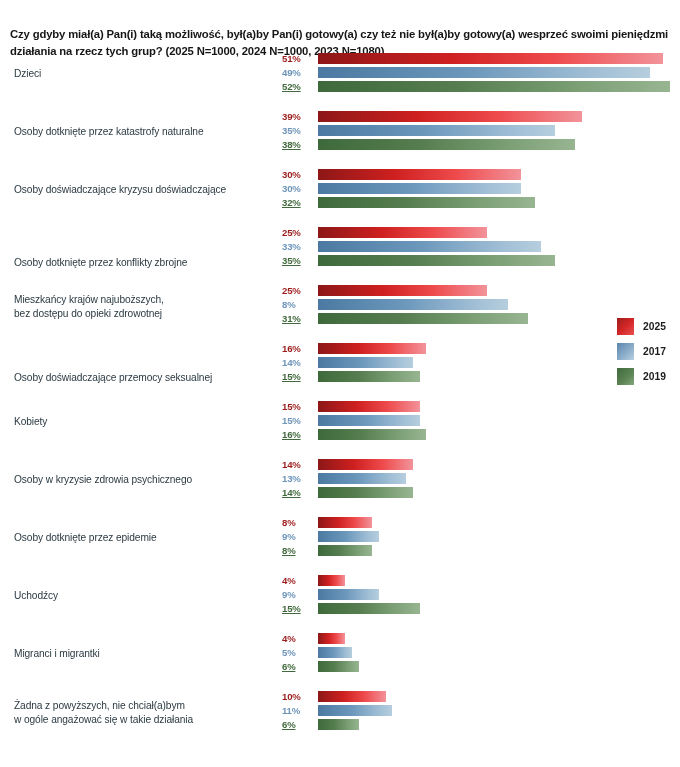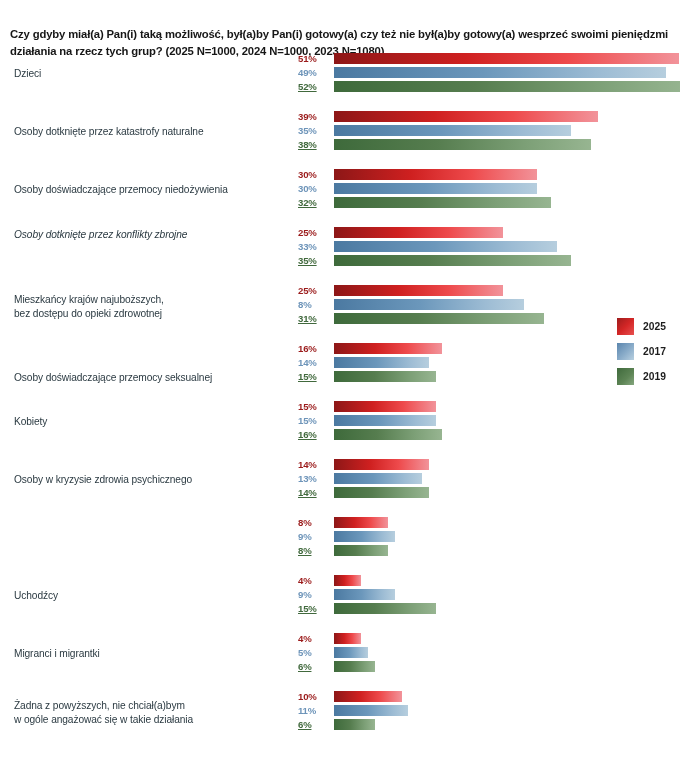--- a/index.html
+++ b/index.html
@@ -33,21 +33,21 @@
   .cat-label{
     position:absolute;
     left:14px; top:0; width:262px;
     font-size:10.2px;
     line-height:13.5px;
     color:#2b3a42;
     letter-spacing:-0.1px;
   }
   .bars{
     position:absolute;
-    left:16px; top:0; width:612px; height:47px;
+    left:0; top:0; width:612px; height:47px;
   }
   .barrow{
     position:absolute;
     left:0; height:13px;
   }
   .val{
     position:absolute;
     left:282px; top:0;
     width:32px;
     text-align:left;
@@ -133,39 +133,39 @@
           <div class="bar" style="width: 236.95px;"></div>
         </div>
         <div class="barrow y2023" style="top: 28px;">
           <span class="val">38%</span>
           <div class="bar" style="width: 257.26px;"></div>
         </div>
       </div>
     </div>
     <div class="group" style="top: 116px;">
       <div class="cat-label" style="top: 15px;">
-        <div>Osoby doświadczające przemocy niedożywienia</div>
+        <div>Osoby doświadczające kryzysu doświadczające</div>
       </div>
       <div class="bars">
         <div class="barrow y2025" style="top: 0px;">
           <span class="val">30%</span>
           <div class="bar" style="width: 203.1px;"></div>
         </div>
         <div class="barrow y2024" style="top: 14px;">
           <span class="val">30%</span>
           <div class="bar" style="width: 203.1px;"></div>
         </div>
         <div class="barrow y2023" style="top: 28px;">
           <span class="val">32%</span>
           <div class="bar" style="width: 216.64px;"></div>
         </div>
       </div>
     </div>
     <div class="group" style="top: 174px;">
-      <div class="cat-label" style="top: 2px; font-style: italic;">
+      <div class="cat-label" style="top: 30px;">
         <div>Osoby dotknięte przez konflikty zbrojne</div>
       </div>
       <div class="bars">
         <div class="barrow y2025" style="top: 0px;">
           <span class="val">25%</span>
           <div class="bar" style="width: 169.25px;"></div>
         </div>
         <div class="barrow y2024" style="top: 14px;">
           <span class="val">33%</span>
           <div class="bar" style="width: 223.41px;"></div>
@@ -247,20 +247,23 @@
           <span class="val">13%</span>
           <div class="bar" style="width: 88.01px;"></div>
         </div>
         <div class="barrow y2023" style="top: 28px;">
           <span class="val">14%</span>
           <div class="bar" style="width: 94.78px;"></div>
         </div>
       </div>
     </div>
     <div class="group" style="top: 464px;">
+      <div class="cat-label" style="top: 15px;">
+        <div>Osoby dotknięte przez epidemie</div>
+      </div>
       <div class="bars">
         <div class="barrow y2025" style="top: 0px;">
           <span class="val">8%</span>
           <div class="bar" style="width: 54.16px;"></div>
         </div>
         <div class="barrow y2024" style="top: 14px;">
           <span class="val">9%</span>
           <div class="bar" style="width: 60.93px;"></div>
         </div>
         <div class="barrow y2023" style="top: 28px;">

